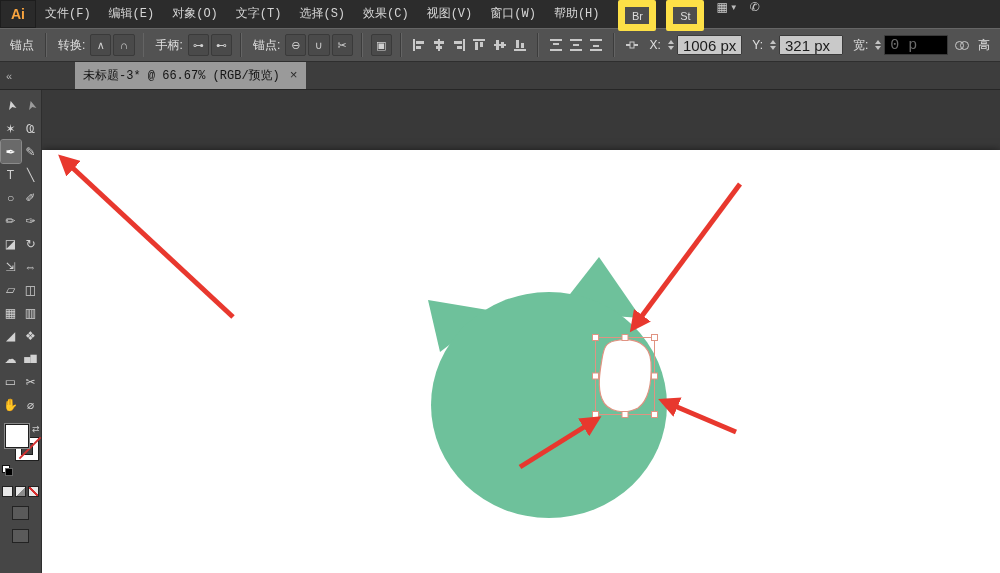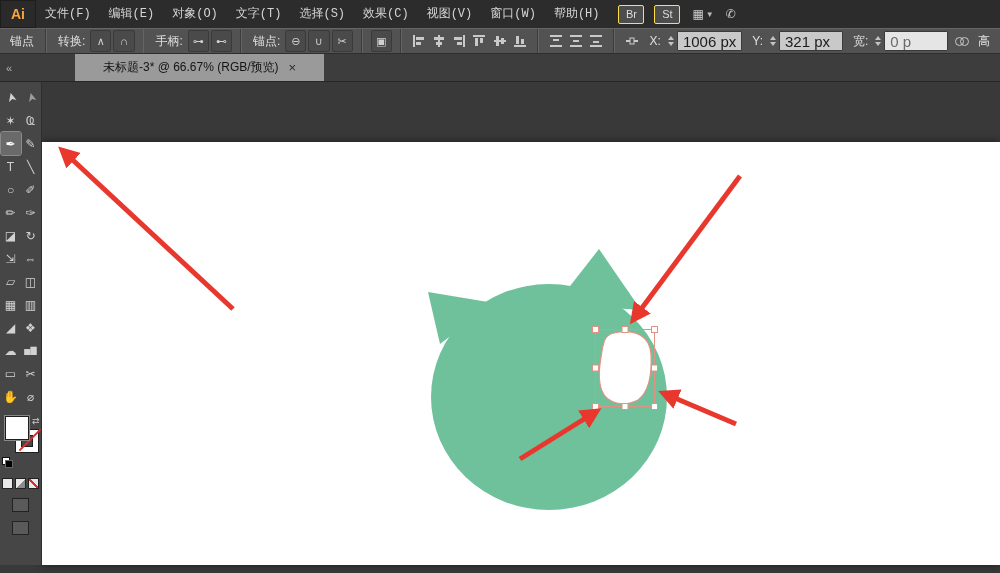--- a/index.html
+++ b/index.html
@@ -3,48 +3,48 @@
 <meta charset="utf-8">
 <style>
   html,body{margin:0;padding:0;}
   body{
     width:1000px;height:573px;overflow:hidden;
     font-family:"Liberation Sans","DejaVu Sans",sans-serif;
     font-size:12px;background:var(--pasteboard-bg,#393939);
     -webkit-font-smoothing:antialiased;
   }
   
-  .menubar{height:28px;background:var(--menubar-bg,#2c2c2c);display:flex;align-items:center;color:var(--text-light,#d6d6d6);}
+  .menubar{height:28px;background:var(--menubar-bg,#2c2c2c);display:flex;align-items:flex-start;color:var(--text-light,#d6d6d6);}
   .logo{width:36px;height:28px;display:flex;align-items:center;justify-content:center;color:var(--logo-orange,#f9a43f);font-weight:bold;font-size:14px;border:1px solid #1d1d1d;box-sizing:border-box;background:#2a2a2a;}
   .menu-item{padding:0 9px;line-height:28px;cursor:default;white-space:nowrap;font-family:Liberation Mono, monospace;}
-  .mb-badge{margin-left:10px;min-width:20px;height:17px;display:flex;align-items:center;justify-content:center;background:#4d4d4d;border:1px solid #fde047;border-radius:2px;font-size:11px;color:#ddd;padding:0 2px;}
+  .mb-badge{margin-left:10px;min-width:20px;height:17px;display:flex;align-items:center;justify-content:center;background:#4d4d4d;border:7px solid #fde047;border-radius:2px;font-size:11px;color:#ddd;padding:0 2px;}
   .mb-icon{margin-left:12px;display:flex;align-items:center;gap:2px;color:#ccc;font-size:12px;}
   .caret{font-size:8px;color:#bbb;}
   
-  .controlbar{height:26px;background:var(--controlbar-bg,#525252);border-top:1px solid #666;border-bottom:1px solid #2e2e2e;display:flex;align-items:center;color:#d8d8d8;padding:0 6px;box-sizing:border-box;white-space:nowrap;overflow:hidden;}
+  .controlbar{height:34px;background:var(--controlbar-bg,#525252);border-top:1px solid #666;border-bottom:1px solid #2e2e2e;display:flex;align-items:center;color:#d8d8d8;padding:0 6px;box-sizing:border-box;white-space:nowrap;overflow:hidden;}
   .cb-label{margin:0 4px;color:#e0e0e0;}
   .cb-sep{width:1px;height:24px;background:#3c3c3c;border-right:1px solid #646464;margin:0 7px;}
   .cb-btn{width:21px;height:20px;display:flex;align-items:center;justify-content:center;background:#4a4a4a;border:1px solid #3a3a3a;border-radius:2px;margin:0 1px;color:#d0d0d0;font-size:11px;cursor:pointer;}
   .al-btn{width:20px;height:18px;display:flex;align-items:center;justify-content:center;margin:0 1px;cursor:pointer;border-radius:2px;}
   .al-btn svg rect{fill:#c9c9c9;}
   .field{display:flex;align-items:center;margin:0 3px;}
   .stepper{display:inline-flex;flex-direction:column;gap:2px;margin:0 3px;}
   .stepper i{display:block;width:0;height:0;border:3px solid transparent;}
   .stepper i.up{border-bottom:4px solid #c4c4c4;border-top:none;}
   .stepper i.dn{border-top:4px solid #c4c4c4;border-bottom:none;}
   .fbox{min-width:52px;height:18px;background:var(--field-bg,#c9c9c9);color:#1c1c1c;display:flex;align-items:center;padding:0 5px;border:1px solid #3a3a3a;border-radius:1px;font-size:15px;}
-  .fbox.muted{background:#e5e5e5;color:#6b6b6b;}
+  .fbox.muted{background:#000000;color:#6b6b6b;font-family:Liberation Mono, monospace;}
   .chain{position:relative;width:16px;height:14px;margin:0 4px;display:inline-block;}
   .chain::before,.chain::after{content:"";position:absolute;width:7px;height:7px;border:1.5px solid #c9c9c9;border-radius:50%;top:3px;}
   .chain::before{left:0;}
   .chain::after{left:5px;}
   
   .tabbar{height:28px;background:var(--tabbar-bg,#3d3d3d);display:flex;align-items:stretch;border-bottom:1px solid #262626;box-sizing:border-box;}
   .collapse-btn{width:42px;display:flex;align-items:center;padding-left:6px;color:#b5b5b5;font-size:11px;box-sizing:border-box;background:#3d3d3d;cursor:pointer;}
-  .doc-tab{margin-left:33px;background:var(--tab-active-bg,#9a9a9a);color:#141414;display:flex;align-items:center;gap:10px;padding:0 28px;font-size:12px;cursor:pointer;}
+  .doc-tab{margin-left:33px;background:var(--tab-active-bg,#9a9a9a);color:#141414;display:flex;align-items:center;gap:10px;padding:0 8px;font-size:12px;cursor:pointer;font-family:Liberation Mono, monospace;}
   .doc-tab .close{color:#2b2b2b;font-size:13px;cursor:pointer;}
   
   .workspace{position:relative;height:483px;display:flex;}
   .toolbar{width:42px;background:var(--toolbar-bg,#464646);border-right:1px solid #2e2e2e;box-sizing:border-box;display:flex;flex-direction:column;align-items:center;padding-top:4px;z-index:2;}
   .tool-grid{display:grid;grid-template-columns:20px 20px;grid-auto-rows:23px;}
   .tool{display:flex;align-items:center;justify-content:center;color:#d2d2d2;font-size:12px;cursor:pointer;border-radius:2px;}
   .tool.sel{background:#6a6a6a;outline:1px solid #8a8a8a;color:#fff;}
   .tool.rot{transform:rotate(-105deg);}
   .tool.light{color:#9c9c9c;}
   .tool.sm{font-size:8px;letter-spacing:0;}

